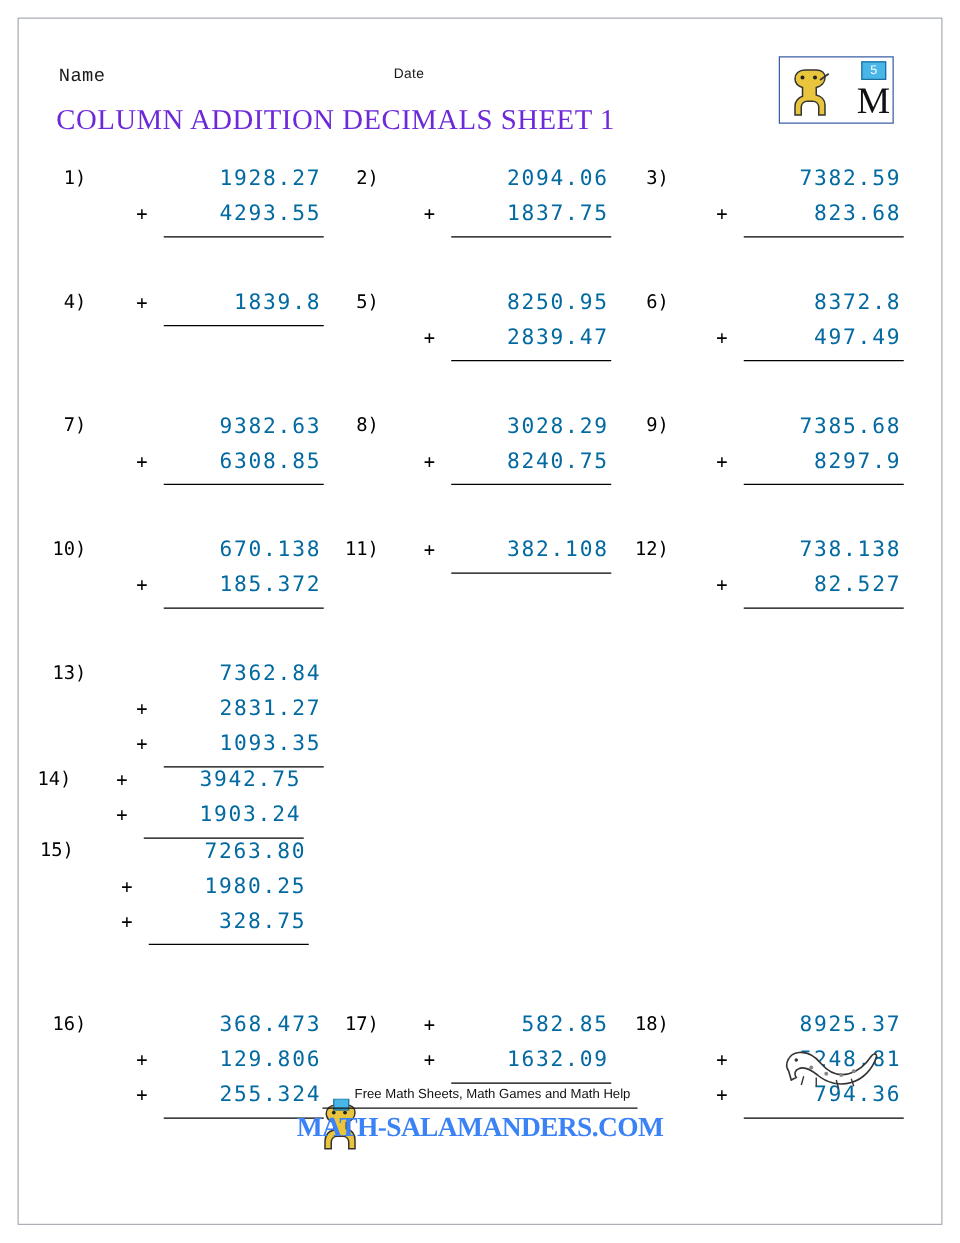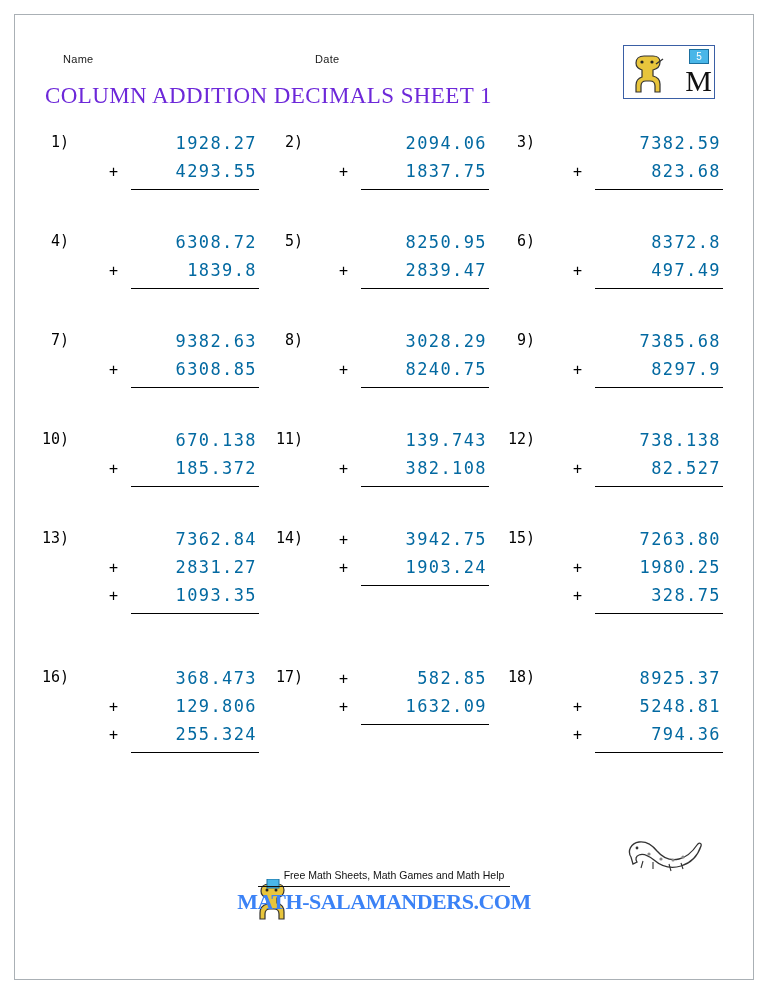--- a/index.html
+++ b/index.html
@@ -27,25 +27,26 @@
   }
   .inner {
     position: relative;
     width: 100%;
     height: 100%;
   }
 
   
   .hdr-name {
     position: absolute;
-    left: 48px;
+    left: 32px;
     top: 38px;
-    font-size: 11px;
+    font-size: 15px;
     color: #1a1a1a;
     letter-spacing: .3px;
+    font-family: Liberation Mono, monospace;
   }
   .hdr-date {
     position: absolute;
     left: 300px;
     top: 38px;
     font-size: 11px;
     color: #1a1a1a;
     letter-spacing: .3px;
   }
   .title {
@@ -162,21 +163,21 @@
   }
   .rule {
     height: 1px;
     background: #000;
     margin-left: 22px;
     width: 128px;
   }
 
   
   .row { margin-bottom: 42px; }
-  .row.tall { margin-bottom: 54px; }
+  .row.tall { margin-bottom: 54px; flex-direction: column; }
 
   
   .footer {
     position: absolute;
     left: 0;
     bottom: 12px;
     width: 100%;
     height: 110px;
   }
   .foot-text {
@@ -291,24 +292,20 @@
             <div class="rule"></div>
           </div>
         </div>
       </div>
 
       <div class="row">
         <div class="cell c0">
           <div class="num">4)</div>
           <div class="stack">
             <div class="line">
-                <span class="op"></span>
-                <span class="val">6308.72</span>
-              </div>
-            <div class="line">
                 <span class="op">+</span>
                 <span class="val">1839.8</span>
               </div>
             <div class="rule"></div>
           </div>
         </div>
         <div class="cell c1">
           <div class="num">5)</div>
           <div class="stack">
             <div class="line">
@@ -394,24 +391,20 @@
             <div class="line">
                 <span class="op">+</span>
                 <span class="val">185.372</span>
               </div>
             <div class="rule"></div>
           </div>
         </div>
         <div class="cell c1">
           <div class="num">11)</div>
           <div class="stack">
-            <div class="line">
-                <span class="op"></span>
-                <span class="val">139.743</span>
-              </div>
             <div class="line">
                 <span class="op">+</span>
                 <span class="val">382.108</span>
               </div>
             <div class="rule"></div>
           </div>
         </div>
         <div class="cell c2">
           <div class="num">12)</div>
           <div class="stack">

